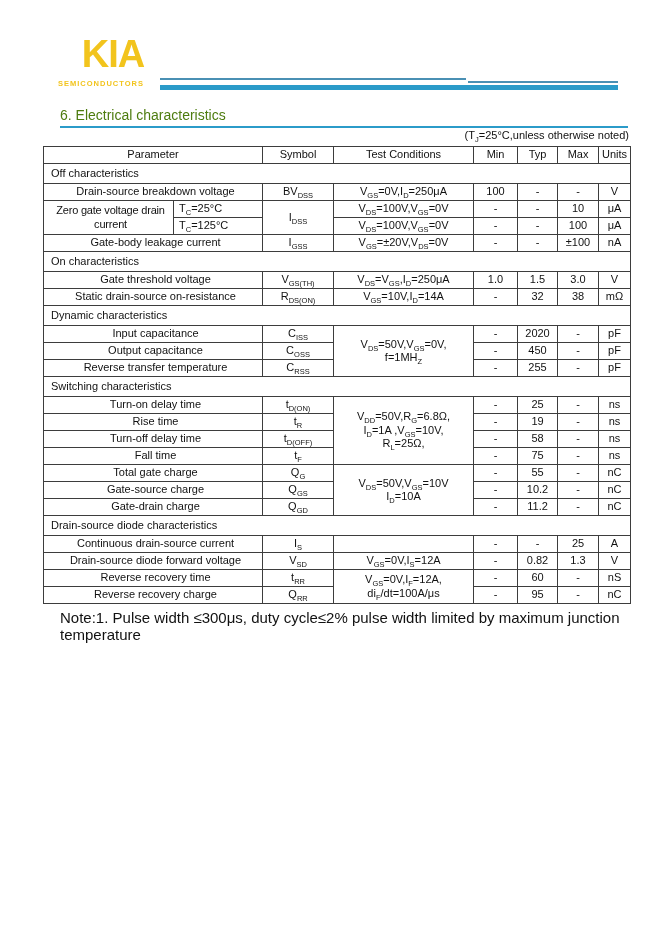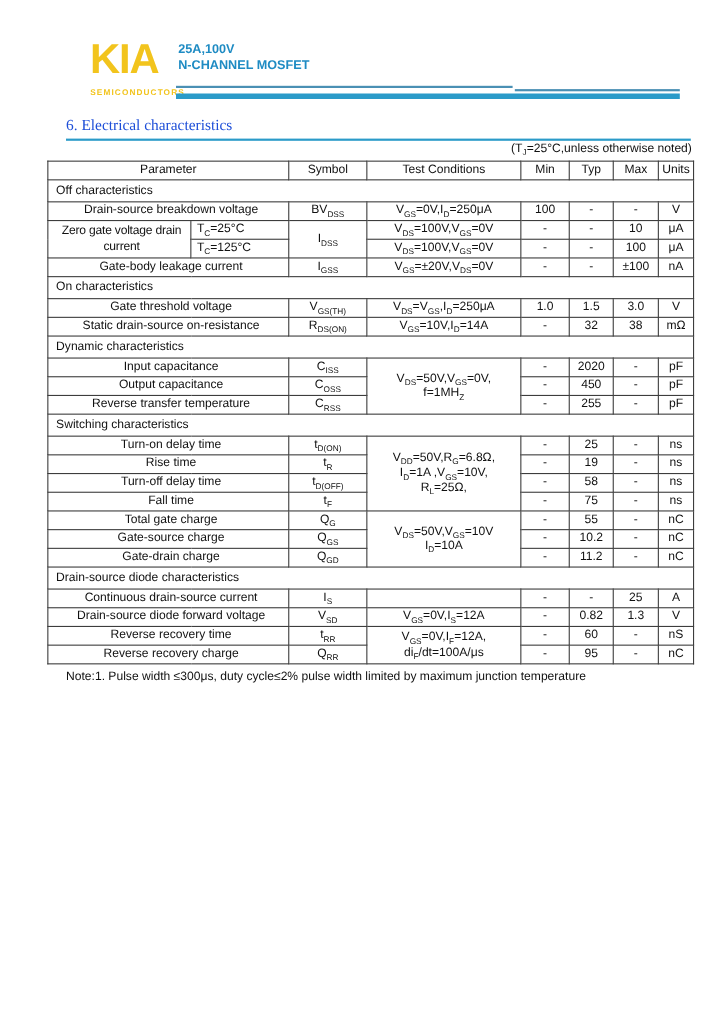--- a/index.html
+++ b/index.html
@@ -4,64 +4,60 @@
 <style>
   * { margin:0; padding:0; box-sizing:border-box; }
   body { background:#ffffff; font-family:"Liberation Sans", sans-serif; }
   .page {
     position:relative; width:662px; height:812px; background:#ffffff;
     overflow:hidden; color:#111;
   }
   
   .brand { position:absolute; left:58px; top:34px; width:110px; text-align:center; }
   .brand-name { font-size:38px; font-weight:700; color:#f2c41d; letter-spacing:-1px; line-height:1.1; }
-  .brand-sub { font-size:7.5px; font-weight:700; color:#f2c41d; letter-spacing:1px; margin-top:3px; text-align:right; }
+  .brand-sub { font-size:7.5px; font-weight:700; color:#f2c41d; letter-spacing:1px; margin-top:3px; text-align:left; }
   .subtitle { position:absolute; left:162px; top:38px; color:#1e8bc3; font-size:11.5px; font-weight:700; line-height:15px; }
   .part-number { position:absolute; right:34px; top:36px; color:#1e8bc3; font-size:29px; font-weight:400; letter-spacing:1px; }
   .rule-thin-a { position:absolute; left:160px; top:78px; width:306px; height:2px; background:#4a90b4; }
   .rule-thin-b { position:absolute; left:468px; top:81px; width:150px; height:2px; background:#4a90b4; }
   .rule-thick  { position:absolute; left:160px; top:85px; width:458px; height:5px; background:#2b9bc9; }
   
-  .section-title { position:absolute; left:60px; top:107px; color:#1d4ed8; font-size:14px;font-family:Liberation Serif, serif; }
+  .section-title { position:absolute; left:60px; top:107px; color:#4d7c0f; font-size:14px; }
   .section-underline { position:absolute; left:60px; top:126px; width:568px; height:1.5px; background:#2b9bc9; }
   .cond-note { position:absolute; right:33px; top:129px; font-size:11px; color:#111; }
   
   .ec-table-wrap { position:absolute; left:43px; top:146px; }
   table { border-collapse:collapse; table-layout:fixed; width:587px; font-size:11px; color:#111; }
   td {
     border:1px solid #3d3d3d; padding:0 3px; text-align:center;
     vertical-align:middle; white-space:pre-line; line-height:1.22;
   }
   tr.thead td { height:17px; }
   tr.data td { height:17px; }
   tr.section td { height:20px; text-align:left; padding-left:7px;margin-left:12px; }
   td.param { text-align:center; padding-left:7px; padding-right:2px; }
   td.temp  { text-align:left; padding-left:5px; }
   td.tight { letter-spacing:-0.2px; padding-left:6px; }
   sub { font-size:7.5px; line-height:0; }
   
-  .note-1 { position:absolute; left:60px; top:609px; font-size:11px; }
+  .note-1 { position:absolute; left:60px; top:609px; font-size:15px; }
   .note-2 { position:absolute; left:92px; top:631px; font-size:11px; }
   
   .footer-rule { position:absolute; left:60px; top:862px; width:565px; height:2px; background:#2f9fca; }
   .page-number { position:absolute; left:277px; top:868px; font-size:10px; font-weight:700; color:#1e86b5; }
   .revision { position:absolute; right:65px; top:868px; font-size:10px; font-weight:700; color:#1e86b5; }
 </style>
 </head>
 <body>
 
 <div class="page">
 
   <div class="brand">
     <div class="brand-name">KIA</div>
     <div class="brand-sub">SEMICONDUCTORS</div>
-  </div>
-  <div class="subtitle">
-    <div>25A,100V</div>
-    <div>N-CHANNEL MOSFET</div>
   </div>
   <div class="rule-thin-a"></div>
   <div class="rule-thin-b"></div>
   <div class="rule-thick"></div>
 
   <div class="section-title">6. Electrical characteristics</div>
   <div class="section-underline"></div>
   <div class="cond-note">(T<sub>J</sub>=25°C,unless otherwise noted)</div>
 
   <div class="ec-table-wrap">

